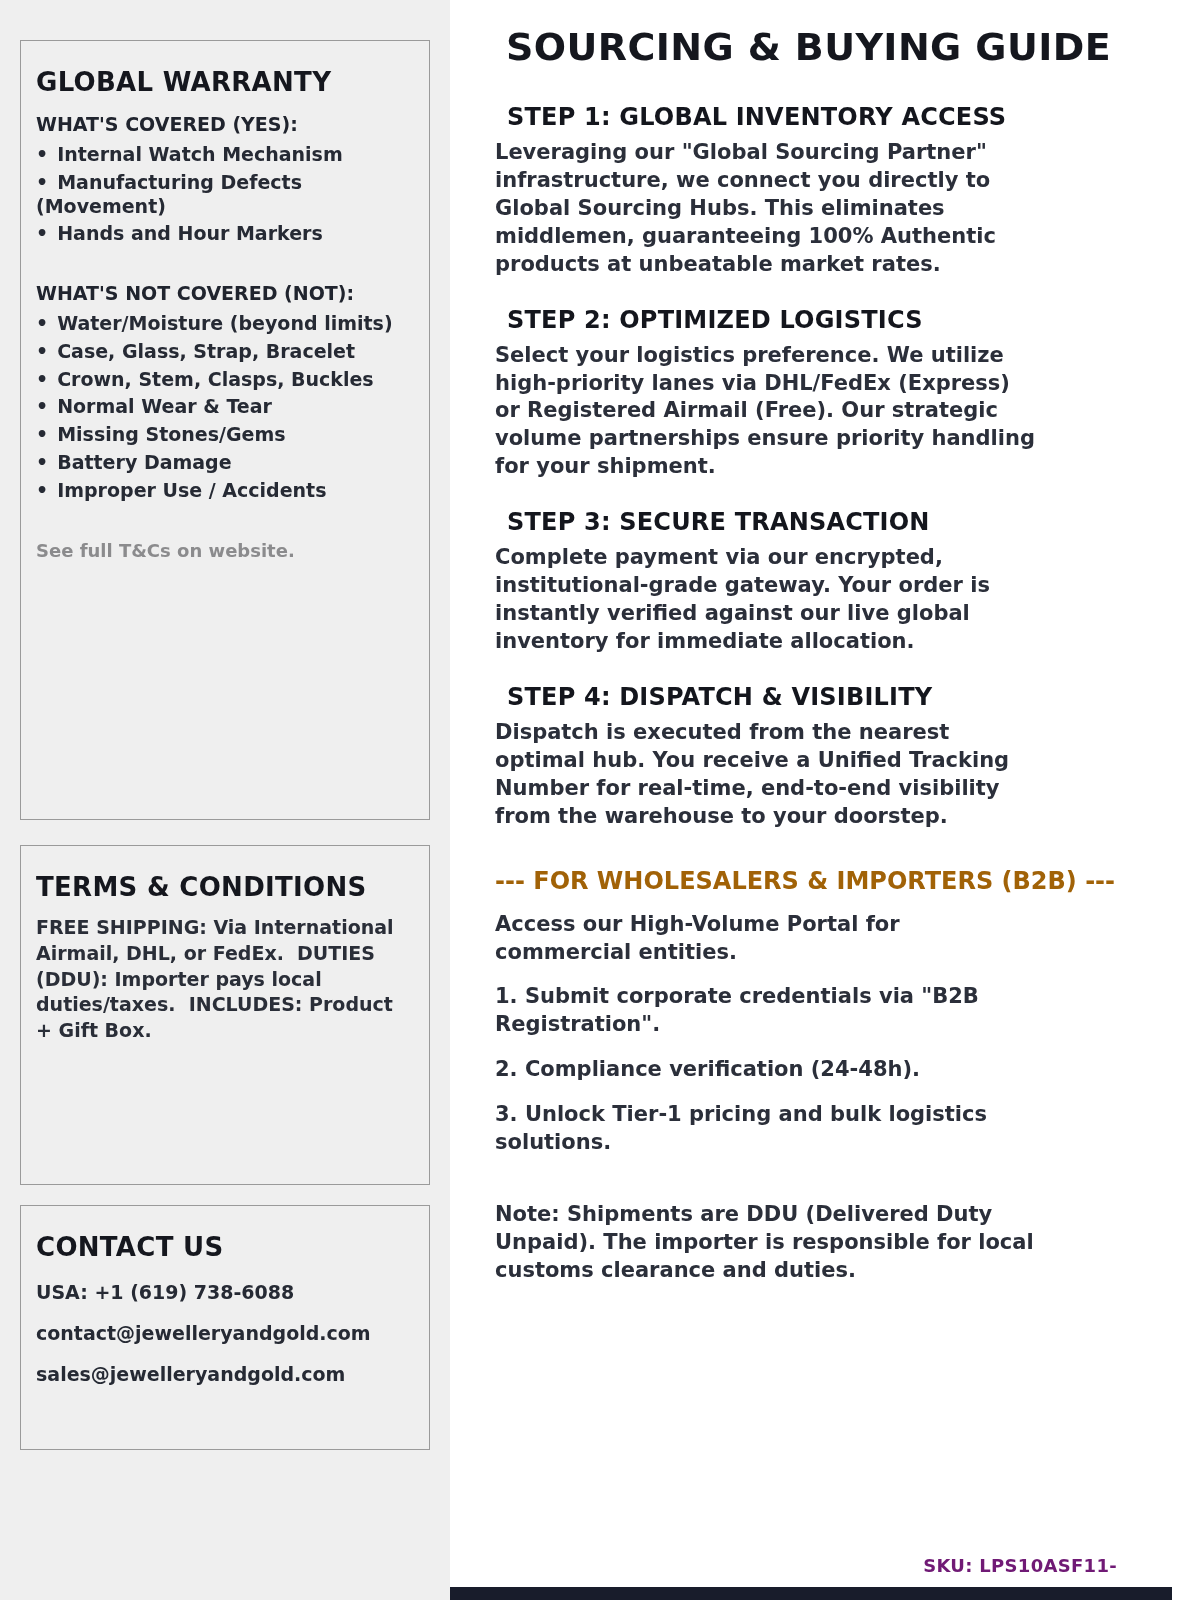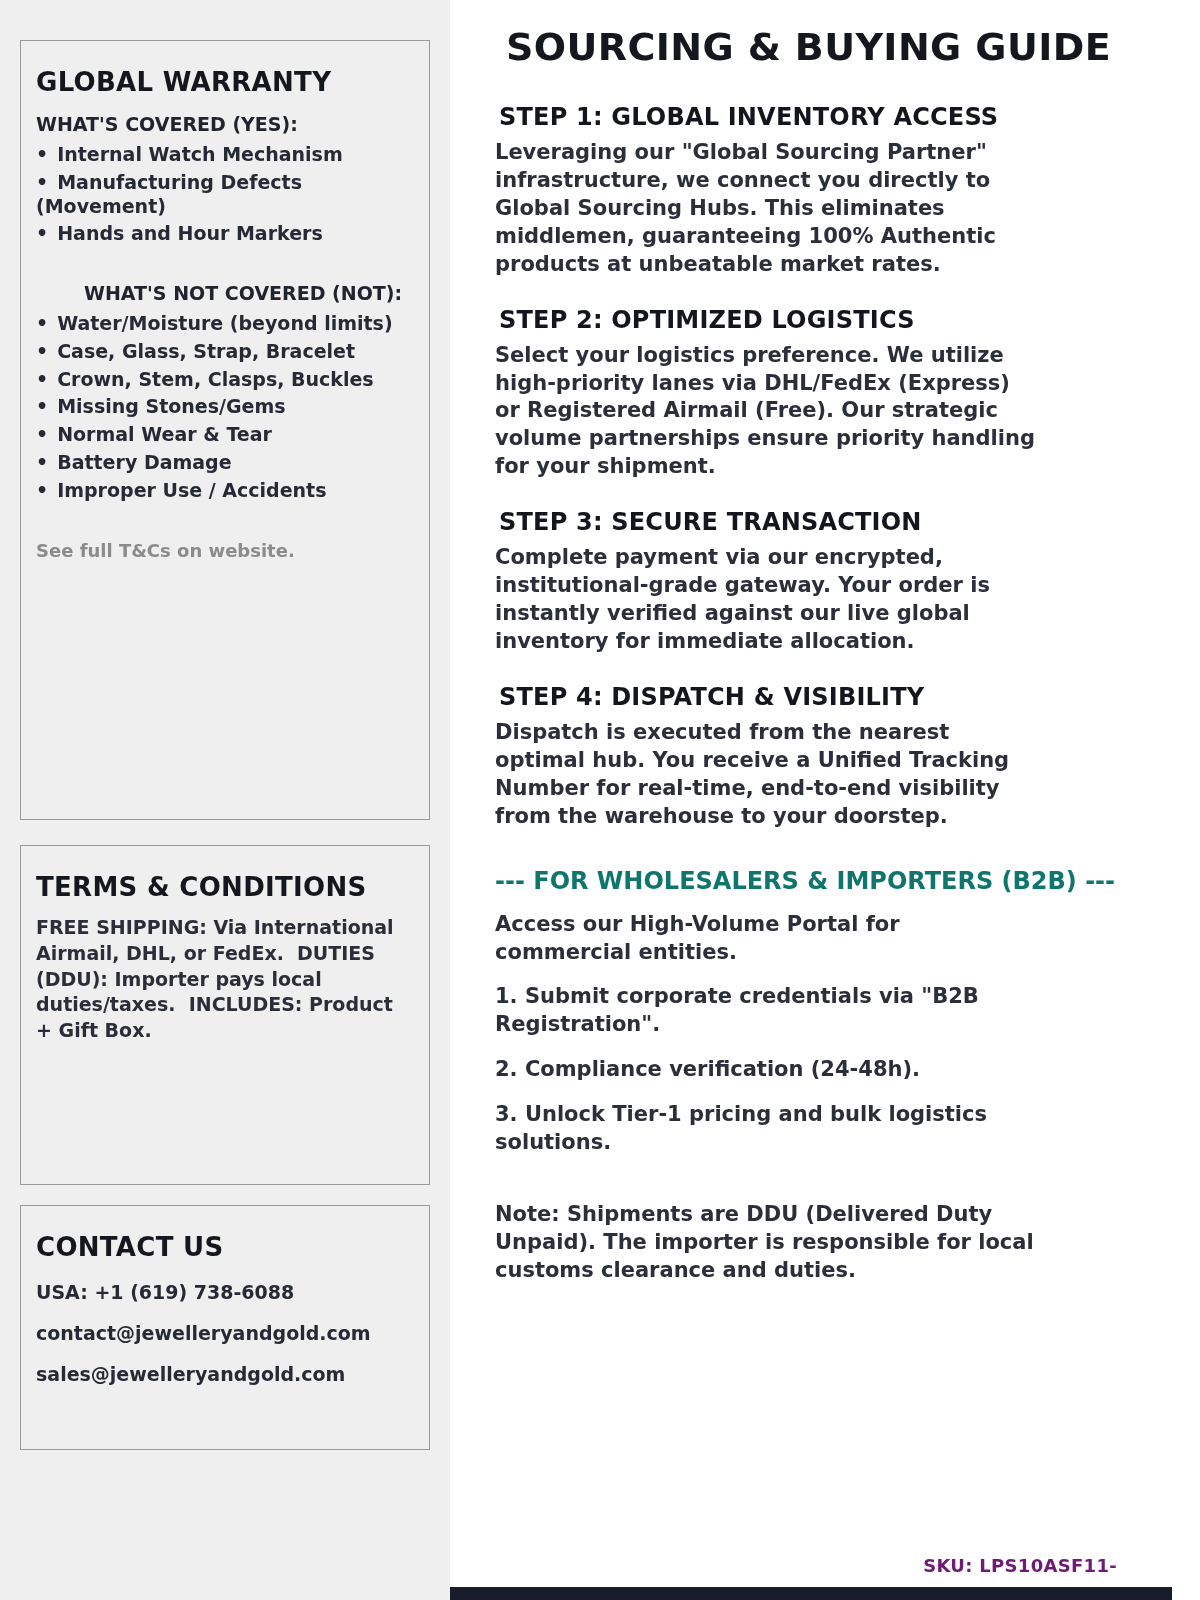--- a/index.html
+++ b/index.html
@@ -37,21 +37,21 @@
     color: #15171e;
     letter-spacing: 0.3px;
     margin: 0;
   }
   .sub-title {
     font-size: 19px;
     font-weight: 700;
     color: #20242e;
     margin: 16px 0 2px 0;
   }
-  .warranty-box .sub-title.second { margin-top: 36px; margin-left: 48px; }
+  .warranty-box .sub-title.second { margin-top: 36px; }
   .bullet-list { list-style: none; margin: 8px 0 0 0; padding: 0; }
   .bullet-list li {
     font-size: 19px;
     font-weight: 600;
     color: #262a34;
     margin: 4px 0;
     line-height: 1.25;
   }
   .bullet-list li::before {
     content: "\2022";
@@ -92,35 +92,35 @@
     color: #15171e;
     letter-spacing: 0.4px;
     text-align: center;
     margin: 0 0 34px 0;
   }
   .step { margin-bottom: 27px; }
   .step-heading {
     font-size: 24px;
     font-weight: 700;
     color: #14161d;
-    margin: 0 0 8px 4px;
+    margin: 0 0 8px 12px;
     letter-spacing: 0.2px;
   }
   .step-body, .b2b-text {
     font-size: 21px;
     font-weight: 600;
     line-height: 1.33;
     color: #2b2f3a;
     max-width: 545px;
     margin: 0;
   }
   .b2b-heading {
     font-size: 24px;
     font-weight: 700;
-    color: #0f766e;
+    color: #a16207;
     margin: 36px 0 16px 0;
   }
   .b2b-text { margin-bottom: 17px; }
   .b2b-note { margin-top: 44px; }
 
   .sku {
     position: absolute;
     right: 55px;
     bottom: 24px;
     font-size: 18px;
@@ -150,22 +150,22 @@
       <ul class="bullet-list">
         <li>Internal Watch Mechanism</li>
         <li>Manufacturing Defects (Movement)</li>
         <li>Hands and Hour Markers</li>
       </ul>
       <div class="sub-title second">WHAT'S NOT COVERED (NOT):</div>
       <ul class="bullet-list">
         <li>Water/Moisture (beyond limits)</li>
         <li>Case, Glass, Strap, Bracelet</li>
         <li>Crown, Stem, Clasps, Buckles</li>
+        <li>Normal Wear &amp; Tear</li>
         <li>Missing Stones/Gems</li>
-        <li>Normal Wear &amp; Tear</li>
         <li>Battery Damage</li>
         <li>Improper Use / Accidents</li>
       </ul>
       <div class="footnote">See full T&amp;Cs on website.</div>
     </section>
 
     <section class="box terms-box">
       <h2 class="box-title">TERMS &amp; CONDITIONS</h2>
       <p class="terms-body">FREE SHIPPING: Via International Airmail, DHL, or FedEx.  DUTIES (DDU): Importer pays local duties/taxes.  INCLUDES: Product + Gift Box.</p>
     </section>

